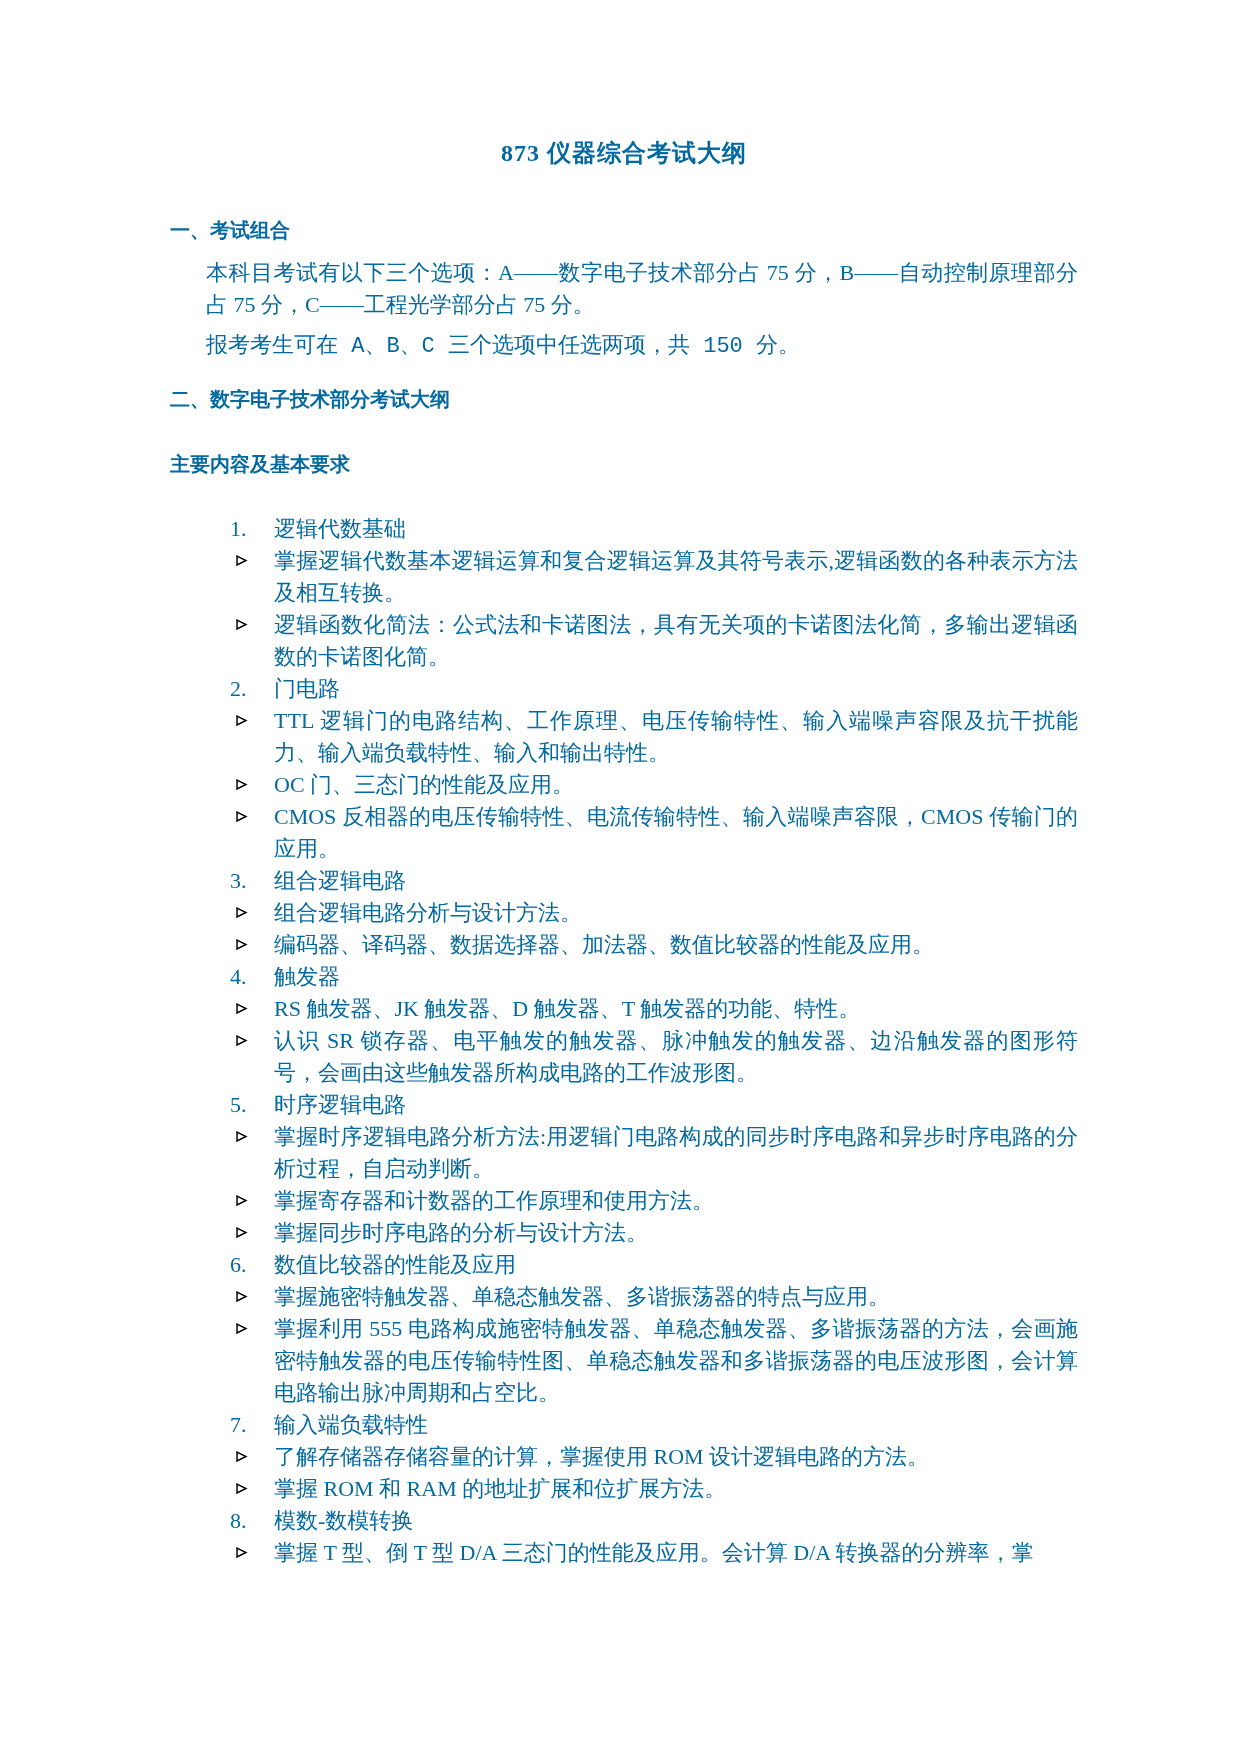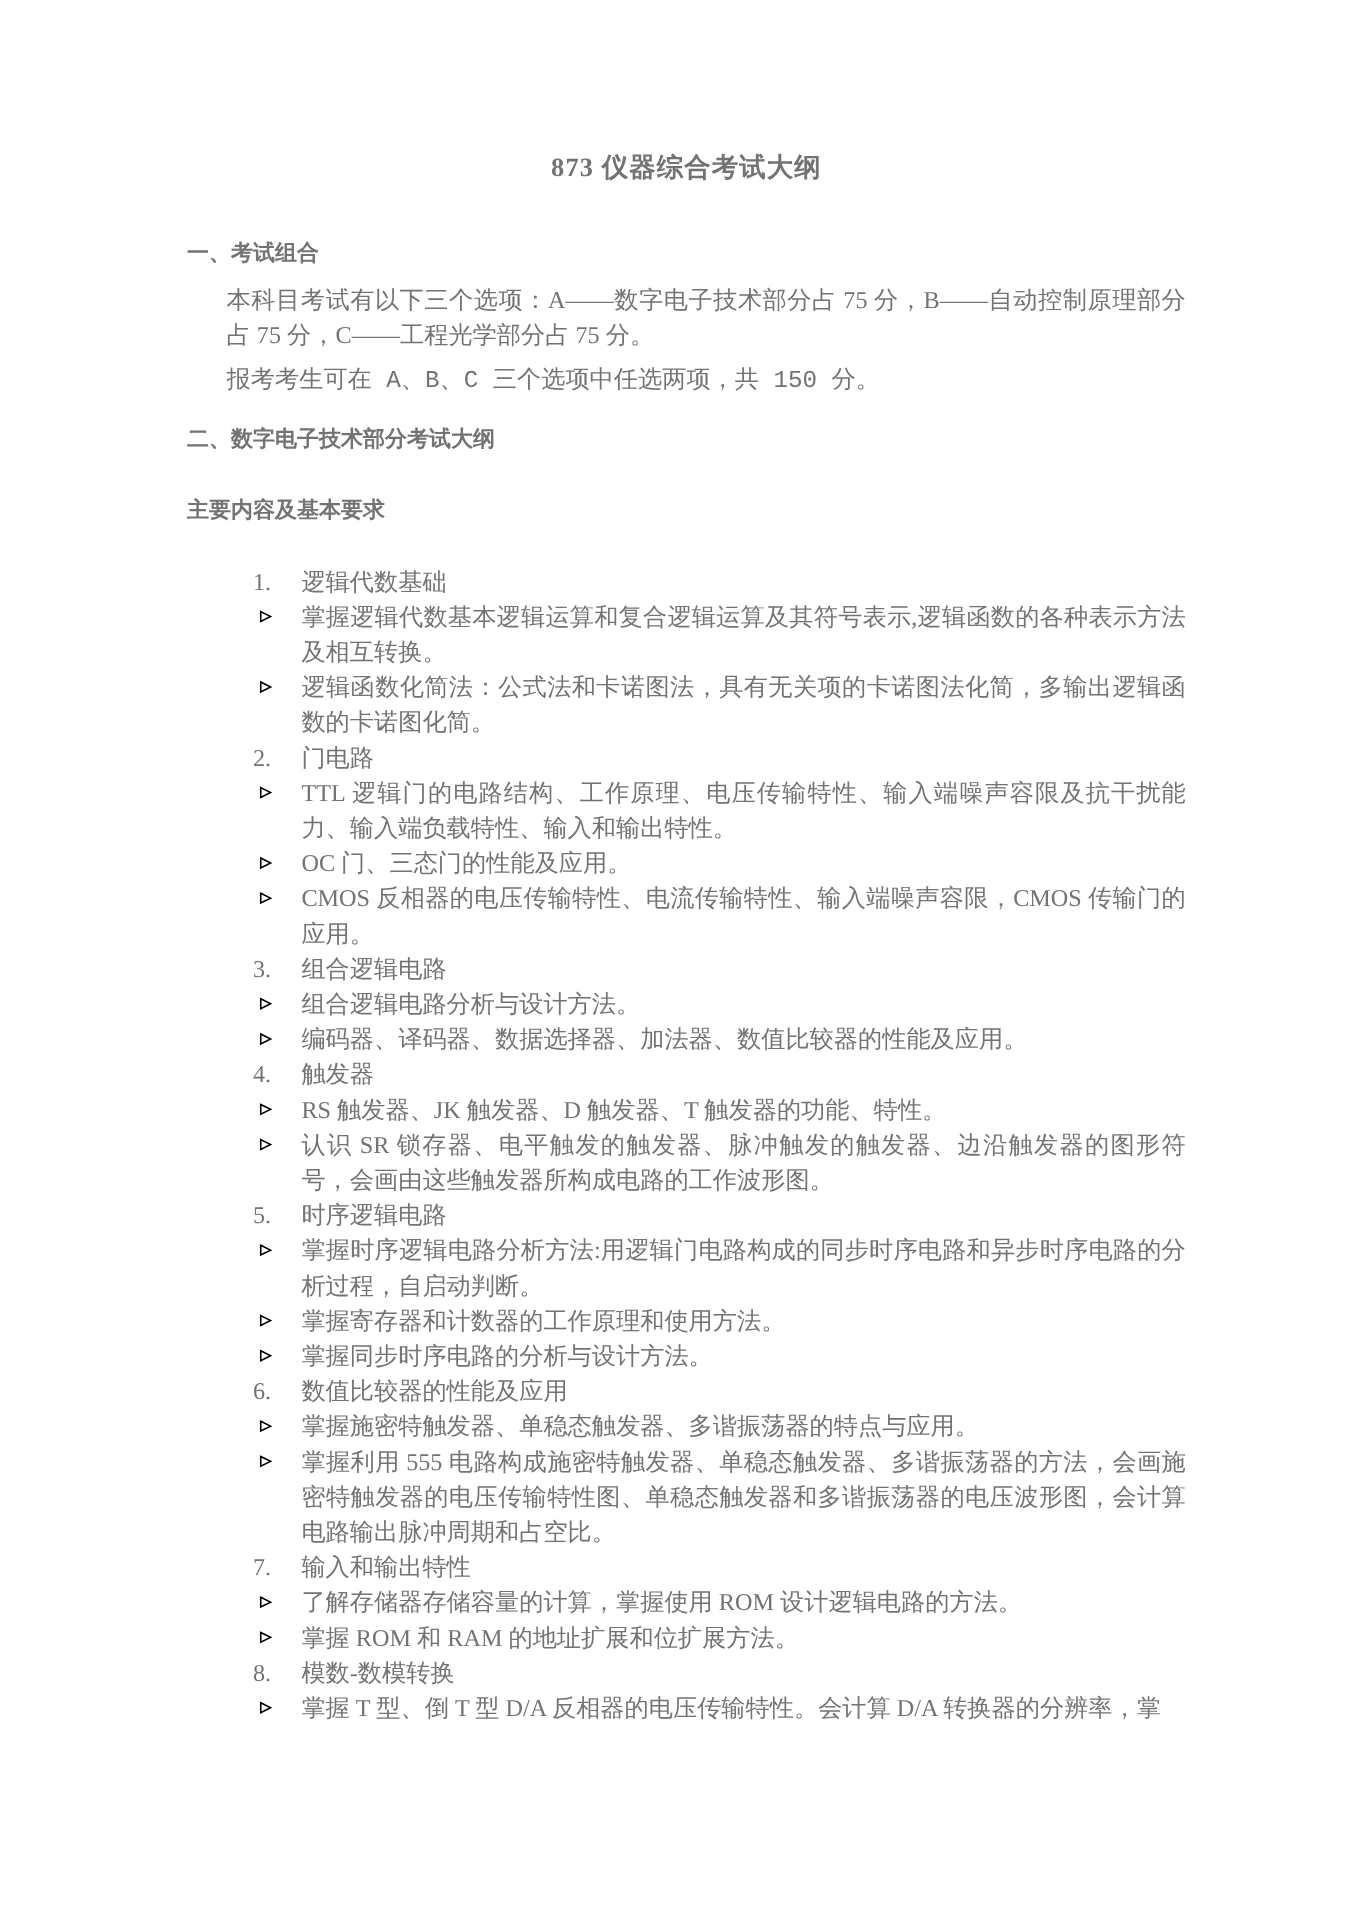--- a/index.html
+++ b/index.html
@@ -5,21 +5,21 @@
   html, body {
     margin: 0;
     padding: 0;
     background: #ffffff;
   }
   .page {
     position: relative;
     width: 1240px;
     height: 1754px;
     background: #ffffff;
-    color: #737373;
+    color: #0369a1;
     font-family: "Liberation Serif", "DejaVu Serif", serif;
     box-sizing: border-box;
     padding: 136px 162px 0 170px;
     overflow: hidden;
   }
   .doc-title {
     font-size: 24px;
     font-weight: 700;
     text-align: center;
     line-height: 34px;
@@ -236,21 +236,21 @@
       <span class="marker bullet">
           <svg width="13" height="13" viewBox="0 0 16 16">
             <path d="M2.5 2.5 L13.5 8 L2.5 13.5 Z" fill="#ffffff" stroke="#000000" stroke-width="1.8"></path>
           </svg>
         </span>
       <span class="text">掌握利用 555 电路构成施密特触发器、单稳态触发器、多谐振荡器的方法，会画施密特触发器的电压传输特性图、单稳态触发器和多谐振荡器的电压波形图，会计算电路输出脉冲周期和占空比。</span>
     </div>
 
     <div class="row">
       <span class="marker num">7.</span>
-      <span class="text">输入和输出特性</span>
+      <span class="text">输入端负载特性</span>
     </div>
 
     <div class="row">
       <span class="marker bullet">
           <svg width="13" height="13" viewBox="0 0 16 16">
             <path d="M2.5 2.5 L13.5 8 L2.5 13.5 Z" fill="#ffffff" stroke="#000000" stroke-width="1.8"></path>
           </svg>
         </span>
       <span class="text">了解存储器存储容量的计算，掌握使用 ROM 设计逻辑电路的方法。</span>
     </div>
@@ -268,17 +268,17 @@
       <span class="marker num">8.</span>
       <span class="text">模数-数模转换</span>
     </div>
 
     <div class="row">
       <span class="marker bullet">
           <svg width="13" height="13" viewBox="0 0 16 16">
             <path d="M2.5 2.5 L13.5 8 L2.5 13.5 Z" fill="#ffffff" stroke="#000000" stroke-width="1.8"></path>
           </svg>
         </span>
-      <span class="text">掌握 T 型、倒 T 型 D/A 反相器的电压传输特性。会计算 D/A 转换器的分辨率，掌</span>
+      <span class="text">掌握 T 型、倒 T 型 D/A 三态门的性能及应用。会计算 D/A 转换器的分辨率，掌</span>
     </div>
 
   </div>
 </div>
 
 </body></html>

